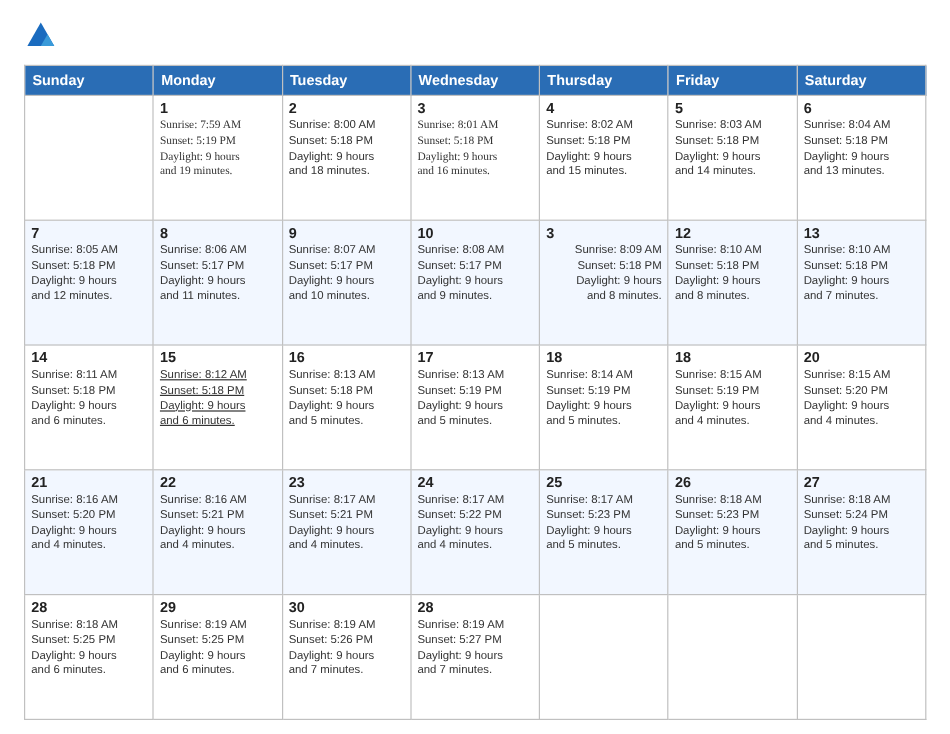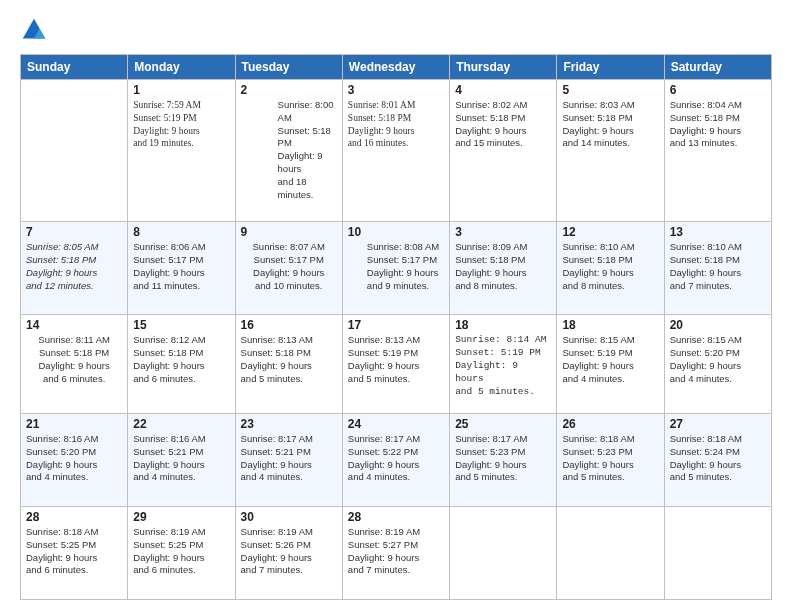--- a/index.html
+++ b/index.html
@@ -148,21 +148,21 @@
           <td class="empty-cell"></td>
           <td>
             <span class="day-num">1</span>
             <div class="day-info" style="white-space: pre-line; font-family: Liberation Serif, serif;">Sunrise: 7:59 AM
 Sunset: 5:19 PM
 Daylight: 9 hours
 and 19 minutes.</div>
           </td>
           <td>
             <span class="day-num">2</span>
-            <div class="day-info" style="white-space: pre-line; margin-left: 37px;">Sunrise: 8:00 AM
+            <div class="day-info" style="white-space: pre-line;">Sunrise: 8:00 AM
 Sunset: 5:18 PM
 Daylight: 9 hours
 and 18 minutes.</div>
           </td>
           <td>
             <span class="day-num">3</span>
             <div class="day-info" style="white-space: pre-line; font-family: Liberation Serif, serif;">Sunrise: 8:01 AM
 Sunset: 5:18 PM
 Daylight: 9 hours
 and 16 minutes.</div>
@@ -185,49 +185,49 @@
             <span class="day-num">6</span>
             <div class="day-info" style="white-space: pre-line;">Sunrise: 8:04 AM
 Sunset: 5:18 PM
 Daylight: 9 hours
 and 13 minutes.</div>
           </td>
         </tr>
         <tr>
           <td>
             <span class="day-num">7</span>
-            <div class="day-info" style="white-space: pre-line; font-style: italic;">Sunrise: 8:05 AM
+            <div class="day-info" style="white-space: pre-line;">Sunrise: 8:05 AM
 Sunset: 5:18 PM
 Daylight: 9 hours
 and 12 minutes.</div>
           </td>
           <td>
             <span class="day-num">8</span>
             <div class="day-info" style="white-space: pre-line;">Sunrise: 8:06 AM
 Sunset: 5:17 PM
 Daylight: 9 hours
 and 11 minutes.</div>
           </td>
           <td>
             <span class="day-num">9</span>
-            <div class="day-info" style="white-space: pre-line; text-align: center;">Sunrise: 8:07 AM
+            <div class="day-info" style="white-space: pre-line;">Sunrise: 8:07 AM
 Sunset: 5:17 PM
 Daylight: 9 hours
 and 10 minutes.</div>
           </td>
           <td>
             <span class="day-num">10</span>
-            <div class="day-info" style="white-space: pre-line; margin-left: 19px;">Sunrise: 8:08 AM
+            <div class="day-info" style="white-space: pre-line;">Sunrise: 8:08 AM
 Sunset: 5:17 PM
 Daylight: 9 hours
 and 9 minutes.</div>
           </td>
           <td>
             <span class="day-num">3</span>
-            <div class="day-info" style="white-space: pre-line;">Sunrise: 8:09 AM
+            <div class="day-info" style="white-space: pre-line; text-align: right;">Sunrise: 8:09 AM
 Sunset: 5:18 PM
 Daylight: 9 hours
 and 8 minutes.</div>
           </td>
           <td>
             <span class="day-num">12</span>
             <div class="day-info" style="white-space: pre-line;">Sunrise: 8:10 AM
 Sunset: 5:18 PM
 Daylight: 9 hours
 and 8 minutes.</div>
@@ -236,49 +236,49 @@
             <span class="day-num">13</span>
             <div class="day-info" style="white-space: pre-line;">Sunrise: 8:10 AM
 Sunset: 5:18 PM
 Daylight: 9 hours
 and 7 minutes.</div>
           </td>
         </tr>
         <tr>
           <td>
             <span class="day-num">14</span>
-            <div class="day-info" style="white-space: pre-line; text-align: center;">Sunrise: 8:11 AM
+            <div class="day-info" style="white-space: pre-line;">Sunrise: 8:11 AM
 Sunset: 5:18 PM
 Daylight: 9 hours
 and 6 minutes.</div>
           </td>
           <td>
             <span class="day-num">15</span>
-            <div class="day-info" style="white-space: pre-line;">Sunrise: 8:12 AM
+            <div class="day-info" style="white-space: pre-line; text-decoration: underline;">Sunrise: 8:12 AM
 Sunset: 5:18 PM
 Daylight: 9 hours
 and 6 minutes.</div>
           </td>
           <td>
             <span class="day-num">16</span>
             <div class="day-info" style="white-space: pre-line;">Sunrise: 8:13 AM
 Sunset: 5:18 PM
 Daylight: 9 hours
 and 5 minutes.</div>
           </td>
           <td>
             <span class="day-num">17</span>
             <div class="day-info" style="white-space: pre-line;">Sunrise: 8:13 AM
 Sunset: 5:19 PM
 Daylight: 9 hours
 and 5 minutes.</div>
           </td>
           <td>
             <span class="day-num">18</span>
-            <div class="day-info" style="white-space: pre-line; font-family: Liberation Mono, monospace;">Sunrise: 8:14 AM
+            <div class="day-info" style="white-space: pre-line;">Sunrise: 8:14 AM
 Sunset: 5:19 PM
 Daylight: 9 hours
 and 5 minutes.</div>
           </td>
           <td>
             <span class="day-num">18</span>
             <div class="day-info" style="white-space: pre-line;">Sunrise: 8:15 AM
 Sunset: 5:19 PM
 Daylight: 9 hours
 and 4 minutes.</div>

